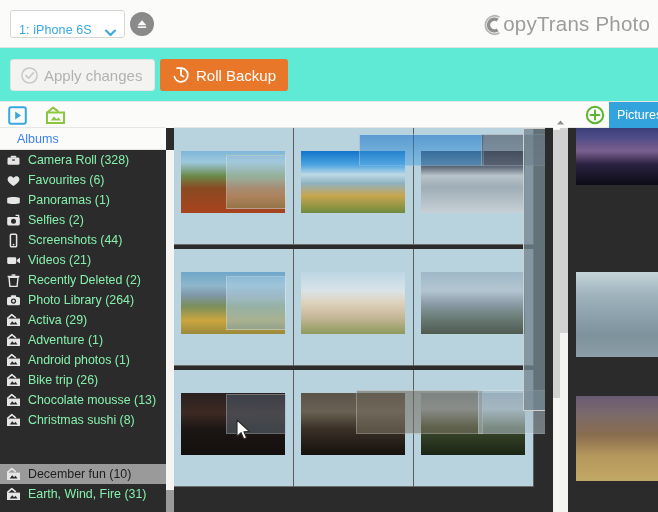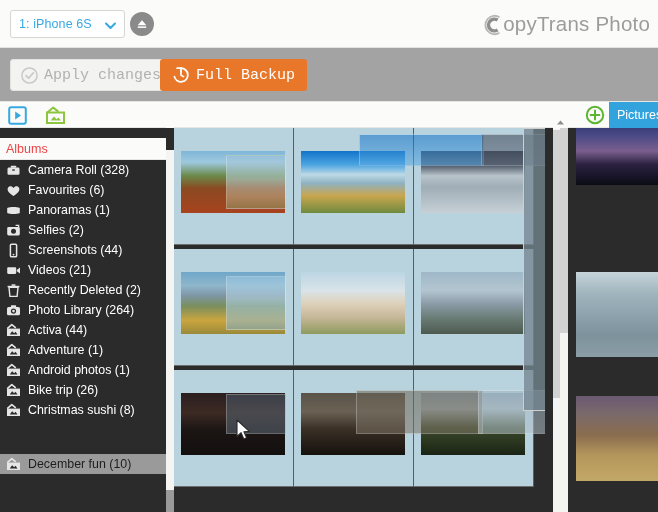--- a/index.html
+++ b/index.html
@@ -12,21 +12,21 @@
   .app{position:relative;width:658px;height:512px;overflow:hidden;background:#2b2b2b;}
 
   
   .topbar{
     position:absolute;left:0;top:0;width:658px;height:48px;
     background:#fbfbfa;border-bottom:1px solid #e2e2e0;box-sizing:border-box;
   }
   .device-select{
     position:absolute;left:10px;top:10px;width:115px;height:28px;
     background:#ffffff;border:1px solid #d6d6d4;border-radius:3px;
-    display:flex;align-items:center;box-sizing:border-box;cursor:pointer;
+    display:flex;align-items:flex-end;box-sizing:border-box;cursor:pointer;
   }
   .device-label{
     color:#36a9e1;font-size:12.5px;padding-left:8px;white-space:nowrap;
     letter-spacing:.1px;
   }
   .chev{margin-left:auto;margin-right:9px;width:11px;height:11px;position:relative;}
   .chev svg{display:block;}
   .eject-btn{
     position:absolute;left:130px;top:12px;width:24px;height:24px;border-radius:50%;
     background:#8a8a8a;display:flex;align-items:center;justify-content:center;cursor:pointer;
@@ -38,21 +38,21 @@
     color:#9a9a9a;font-size:20px;letter-spacing:.2px;white-space:nowrap;
   }
   .logo .cmark{
     display:inline-block;width:26px;height:26px;margin-right:-2px;position:relative;top:1px;
   }
   .logo .ltext{font-size:20.5px;color:#9c9c9c;}
 
   
   .actionbar{
     position:absolute;left:0;top:48px;width:658px;height:54px;
-    background:#a3a3a3;border-bottom:1px solid #e6e6e4;box-sizing:border-box;font-family:Liberation Mono, monospace;
+    background:#5eead4;border-bottom:1px solid #e6e6e4;box-sizing:border-box;
   }
   .btn-apply{
     position:absolute;left:10px;top:11px;height:32px;padding:0 12px 0 9px;
     background:#f3f3f1;border:1px solid #e3e3e1;border-radius:3px;
     display:flex;align-items:center;color:#b2b2b2;font-size:15px;box-sizing:border-box;
     cursor:default;
   }
   .btn-apply .ic{width:19px;height:19px;margin-right:5px;flex:0 0 auto;}
   .btn-backup{
     position:absolute;left:160px;top:11px;height:32px;padding:0 12px;
@@ -80,29 +80,28 @@
     display:flex;align-items:center;padding:0 8px;color:#fff;font-size:12.5px;
     box-sizing:border-box;white-space:nowrap;cursor:pointer;
   }
 
   
   .sidebar{
     position:absolute;left:0;top:128px;width:166px;height:384px;
     background:#2b2b2b;overflow:hidden;
   }
   .sb-head{
-    height:22px;background:#fbfbfa;color:#ef4444;font-size:12.5px;
-    display:flex;align-items:center;padding-left:6px;box-sizing:border-box;
+    height:22px;background:#fbfbfa;color:#3b82f6;font-size:12.5px;
+    display:flex;align-items:center;padding-left:17px;box-sizing:border-box;
     border-bottom:1px solid #e6e6e4;
-    margin-top:10px;
   }
   .sb-list{position:relative;}
   .sb-item{
     height:20px;display:flex;align-items:center;padding-left:6px;
-    color:#ffffff;font-size:12.4px;box-sizing:border-box;cursor:pointer;white-space:nowrap;
+    color:#86efac;font-size:12.4px;box-sizing:border-box;cursor:pointer;white-space:nowrap;
   }
   .sb-item.sel{background:#9a9a9a;color:#1d1d1d;margin-top:34px;}
   .sb-item .ic{width:15px;height:15px;margin-right:7px;flex:0 0 auto;display:block;}
   .sb-scroll{
     position:absolute;left:166px;top:150px;width:8px;height:362px;background:#f4f4f2;
   }
   .sb-thumb{position:absolute;left:166px;top:490px;width:8px;height:22px;background:#9a9a9a;cursor:pointer;}
 
   
   .grid-wrap{
@@ -205,21 +204,21 @@
     </div>
 
     <div class="btn-backup">
       <span class="ic">
         <svg width="18" height="18" viewBox="0 0 18 18">
           <path d="M9 2.2 A6.8 6.8 0 1 1 2.4 10.6" fill="none" stroke="#ffffff" stroke-width="1.8" stroke-linecap="round"></path>
           <path d="M9 2.2 L5.1 2.2 M9 2.2 L9 5.9" fill="none" stroke="#ffffff" stroke-width="1.8" stroke-linecap="round"></path>
           <path d="M9 5.6 L9 9.2 L11.6 10.6" fill="none" stroke="#ffffff" stroke-width="1.6" stroke-linecap="round" stroke-linejoin="round"></path>
         </svg>
       </span>
-      <span>Full Backup</span>
+      <span>Roll Backup</span>
     </div>
   </div>
 
   <div class="toolstrip">
     <span class="tool-ic tool-play">
       <svg width="19" height="19" viewBox="0 0 19 19">
           <rect x="1.2" y="1.2" width="16.6" height="16.6" rx="2" fill="none" stroke="#36a9e1" stroke-width="2"></rect>
           <path d="M7.2 5.6 L13 9.5 L7.2 13.4 Z" fill="#36a9e1"></path>
         </svg>
     </span>
@@ -308,21 +307,21 @@
               <circle cx="7.5" cy="8.1" r="1.3" fill="#e6e6e6"></circle>
             </svg></span>
           <span>Photo Library (264)</span>
         </div>
         <div class="sb-item">
           <span class="ic"><svg width="15" height="15" viewBox="0 0 15 15">
               <path d="M1 5.6 L1 13 L14 13 L14 5.6 Z" fill="#e6e6e6"></path>
               <path d="M1.2 5.7 L5.8 1.6 L9.8 4.8" fill="none" stroke="#e6e6e6" stroke-width="1.6" stroke-linejoin="round"></path>
               <path d="M3.7 11.4 L6.2 8.2 L8.1 10.2 L9.5 8.8 L11.5 11.4 Z" fill="#2b2b2b"></path>
             </svg></span>
-          <span>Activa (44)</span>
+          <span>Activa (29)</span>
         </div>
         <div class="sb-item">
           <span class="ic"><svg width="15" height="15" viewBox="0 0 15 15">
               <path d="M1 5.6 L1 13 L14 13 L14 5.6 Z" fill="#e6e6e6"></path>
               <path d="M1.2 5.7 L5.8 1.6 L9.8 4.8" fill="none" stroke="#e6e6e6" stroke-width="1.6" stroke-linejoin="round"></path>
               <path d="M3.7 11.4 L6.2 8.2 L8.1 10.2 L9.5 8.8 L11.5 11.4 Z" fill="#2b2b2b"></path>
             </svg></span>
           <span>Adventure (1)</span>
         </div>
         <div class="sb-item">
@@ -340,29 +339,45 @@
               <path d="M3.7 11.4 L6.2 8.2 L8.1 10.2 L9.5 8.8 L11.5 11.4 Z" fill="#2b2b2b"></path>
             </svg></span>
           <span>Bike trip (26)</span>
         </div>
         <div class="sb-item">
           <span class="ic"><svg width="15" height="15" viewBox="0 0 15 15">
               <path d="M1 5.6 L1 13 L14 13 L14 5.6 Z" fill="#e6e6e6"></path>
               <path d="M1.2 5.7 L5.8 1.6 L9.8 4.8" fill="none" stroke="#e6e6e6" stroke-width="1.6" stroke-linejoin="round"></path>
               <path d="M3.7 11.4 L6.2 8.2 L8.1 10.2 L9.5 8.8 L11.5 11.4 Z" fill="#2b2b2b"></path>
             </svg></span>
+          <span>Chocolate mousse (13)</span>
+        </div>
+        <div class="sb-item">
+          <span class="ic"><svg width="15" height="15" viewBox="0 0 15 15">
+              <path d="M1 5.6 L1 13 L14 13 L14 5.6 Z" fill="#e6e6e6"></path>
+              <path d="M1.2 5.7 L5.8 1.6 L9.8 4.8" fill="none" stroke="#e6e6e6" stroke-width="1.6" stroke-linejoin="round"></path>
+              <path d="M3.7 11.4 L6.2 8.2 L8.1 10.2 L9.5 8.8 L11.5 11.4 Z" fill="#2b2b2b"></path>
+            </svg></span>
           <span>Christmas sushi (8)</span>
         </div>
         <div class="sb-item sel">
           <span class="ic"><svg width="15" height="15" viewBox="0 0 15 15">
               <path d="M1 5.6 L1 13 L14 13 L14 5.6 Z" fill="#e6e6e6"></path>
               <path d="M1.2 5.7 L5.8 1.6 L9.8 4.8" fill="none" stroke="#e6e6e6" stroke-width="1.6" stroke-linejoin="round"></path>
               <path d="M3.7 11.4 L6.2 8.2 L8.1 10.2 L9.5 8.8 L11.5 11.4 Z" fill="#2b2b2b"></path>
             </svg></span>
           <span>December fun (10)</span>
+        </div>
+        <div class="sb-item">
+          <span class="ic"><svg width="15" height="15" viewBox="0 0 15 15">
+              <path d="M1 5.6 L1 13 L14 13 L14 5.6 Z" fill="#e6e6e6"></path>
+              <path d="M1.2 5.7 L5.8 1.6 L9.8 4.8" fill="none" stroke="#e6e6e6" stroke-width="1.6" stroke-linejoin="round"></path>
+              <path d="M3.7 11.4 L6.2 8.2 L8.1 10.2 L9.5 8.8 L11.5 11.4 Z" fill="#2b2b2b"></path>
+            </svg></span>
+          <span>Earth, Wind, Fire (31)</span>
         </div>
         <div class="sb-item">
           <span></span>
         </div>
       </div>
   </div>
   <div class="sb-scroll"></div>
   <div class="sb-thumb"></div>
 
   <div class="grid-wrap" id="grid">

